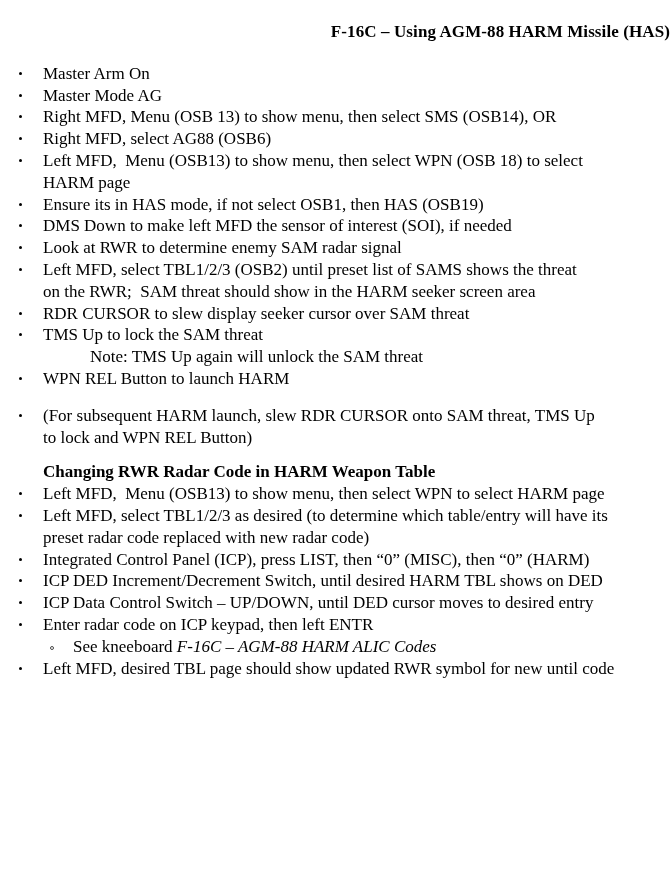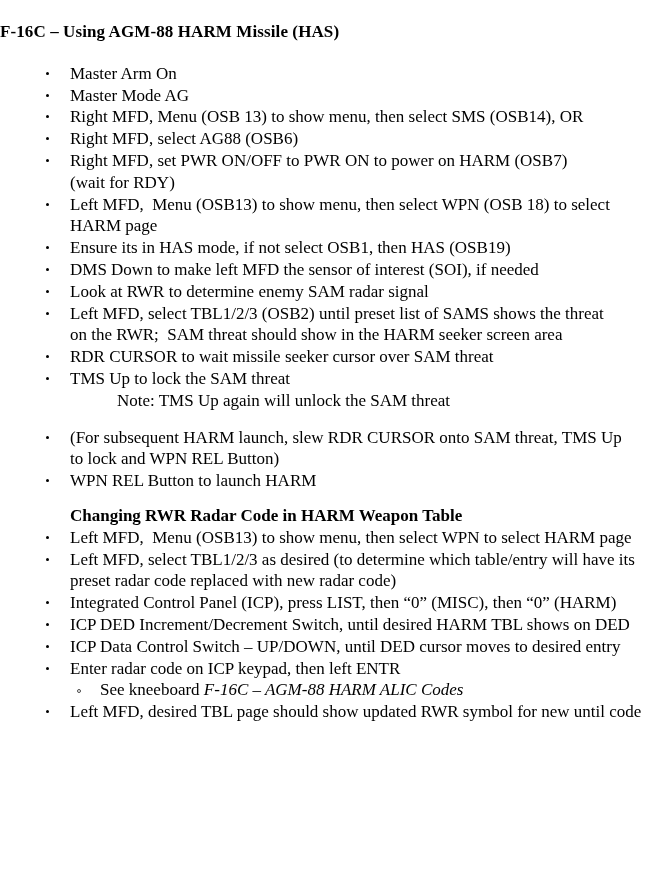--- a/index.html
+++ b/index.html
@@ -10,28 +10,28 @@
     background: #ffffff;
     color: #000000;
     font-family: "Liberation Serif", "DejaVu Serif", serif;
     font-size: 17px;
     line-height: 21.8px;
     overflow: hidden;
     box-sizing: border-box;
   }
   .title {
     padding-top: 21px;
-    text-align: left;
+    text-align: right;
     font-weight: bold;
     font-size: 17px;
     letter-spacing: 0.1px;
   }
   .list {
     margin-top: 20px;
-    padding-left: 45px;
+    padding-left: 18px;
     padding-right: 18px;
   }
   .item {
     position: relative;
     padding-left: 25px;
   }
   .item.gap-before { margin-top: 15px; }
   .bullet {
     position: absolute;
     left: 1px;
@@ -96,25 +96,20 @@
     <div class="item">
       <span class="bullet"></span>
       <span class="line">Right MFD, Menu (OSB 13) to show menu, then select SMS (OSB14), OR</span>
     </div>
 
     <div class="item">
       <span class="bullet"></span>
       <span class="line">Right MFD, select AG88 (OSB6)</span>
     </div>
 
-    <div class="item">
-      <span class="bullet"></span>
-      <span class="line">Right MFD, set PWR ON/OFF to PWR ON to power on HARM (OSB7)</span>
-      <span class="line">(wait for RDY)</span>
-    </div>
 
     <div class="item">
       <span class="bullet"></span>
       <span class="line">Left MFD,  Menu (OSB13) to show menu, then select WPN (OSB 18) to select</span>
       <span class="line">HARM page</span>
     </div>
 
     <div class="item">
       <span class="bullet"></span>
       <span class="line">Ensure its in HAS mode, if not select OSB1, then HAS (OSB19)</span>
@@ -131,38 +126,38 @@
     </div>
 
     <div class="item">
       <span class="bullet"></span>
       <span class="line">Left MFD, select TBL1/2/3 (OSB2) until preset list of SAMS shows the threat</span>
       <span class="line">on the RWR;  SAM threat should show in the HARM seeker screen area</span>
     </div>
 
     <div class="item">
       <span class="bullet"></span>
-      <span class="line">RDR CURSOR to wait missile seeker cursor over SAM threat</span>
+      <span class="line">RDR CURSOR to slew display seeker cursor over SAM threat</span>
     </div>
 
     <div class="item">
       <span class="bullet"></span>
       <span class="line">TMS Up to lock the SAM threat</span>
       <span class="note-line">Note: TMS Up again will unlock the SAM threat</span>
     </div>
 
+    <div class="item">
+      <span class="bullet"></span>
+      <span class="line">WPN REL Button to launch HARM</span>
+    </div>
+
     <div class="item gap-before">
       <span class="bullet"></span>
       <span class="line">(For subsequent HARM launch, slew RDR CURSOR onto SAM threat, TMS Up</span>
       <span class="line">to lock and WPN REL Button)</span>
-    </div>
-
-    <div class="item">
-      <span class="bullet"></span>
-      <span class="line">WPN REL Button to launch HARM</span>
     </div>
 
     <div class="section-heading">Changing RWR Radar Code in HARM Weapon Table</div>
 
     <div class="item">
       <span class="bullet"></span>
       <span class="line">Left MFD,  Menu (OSB13) to show menu, then select WPN to select HARM page</span>
     </div>
 
     <div class="item">

